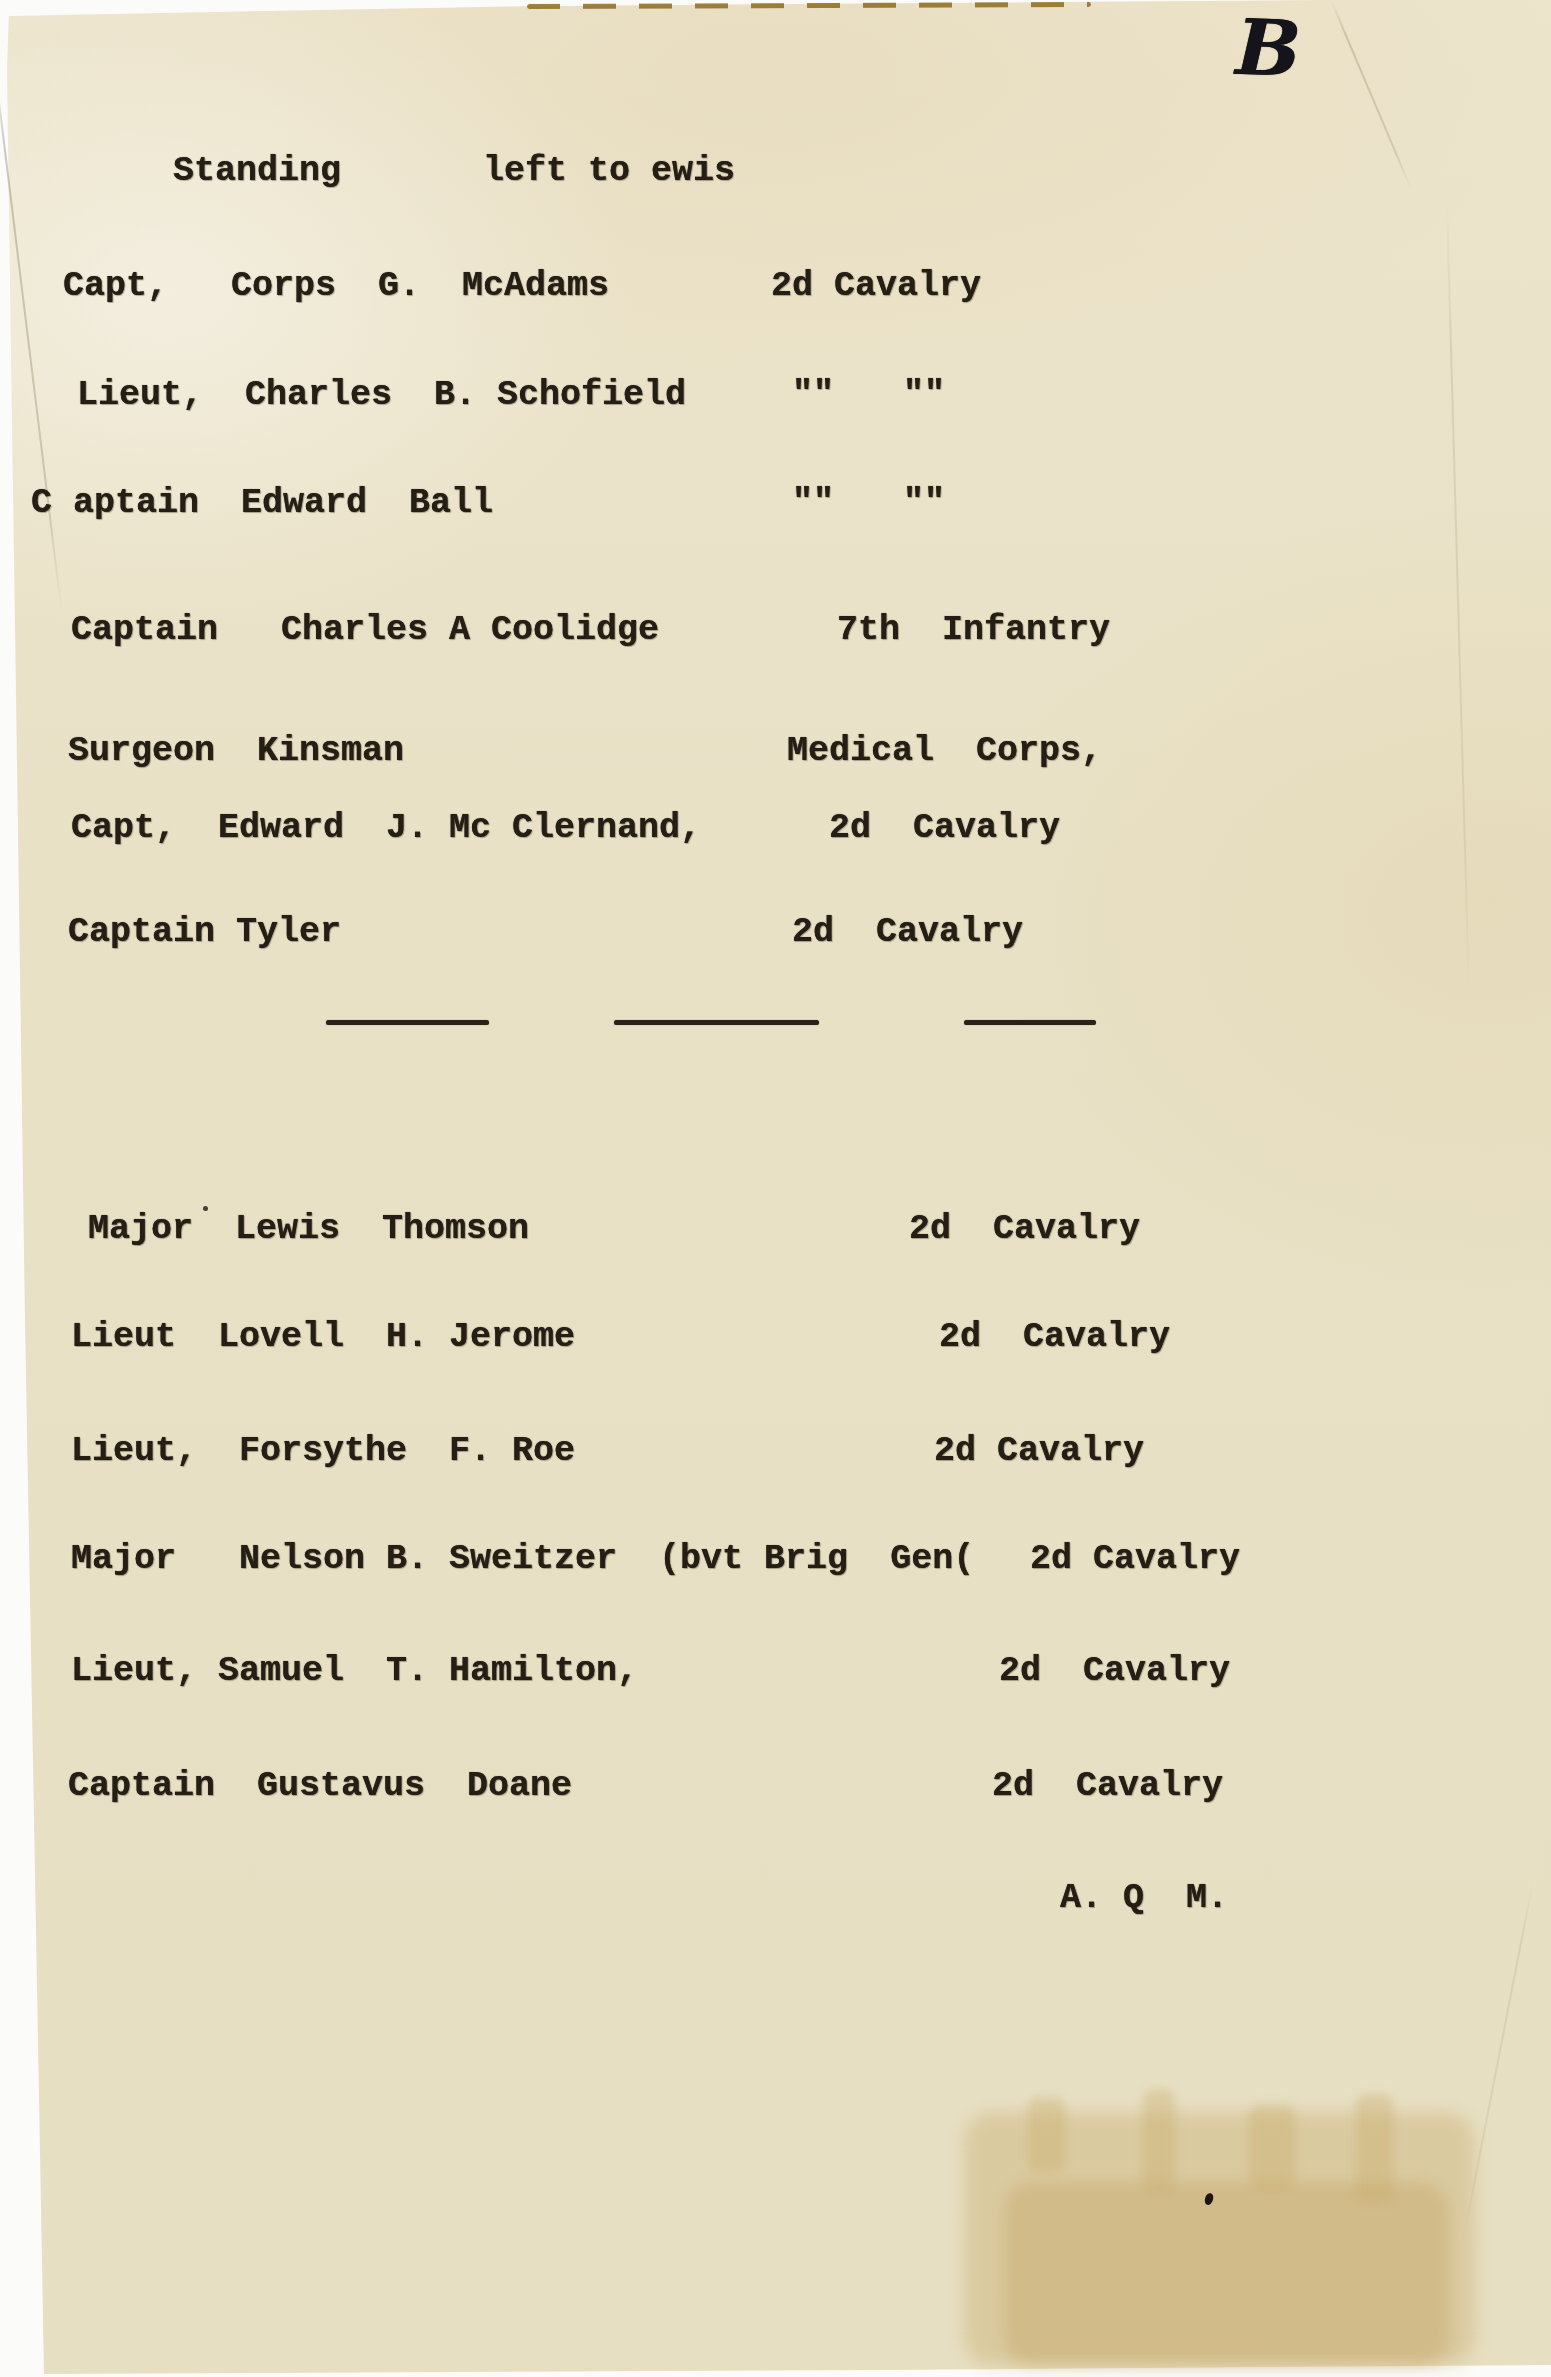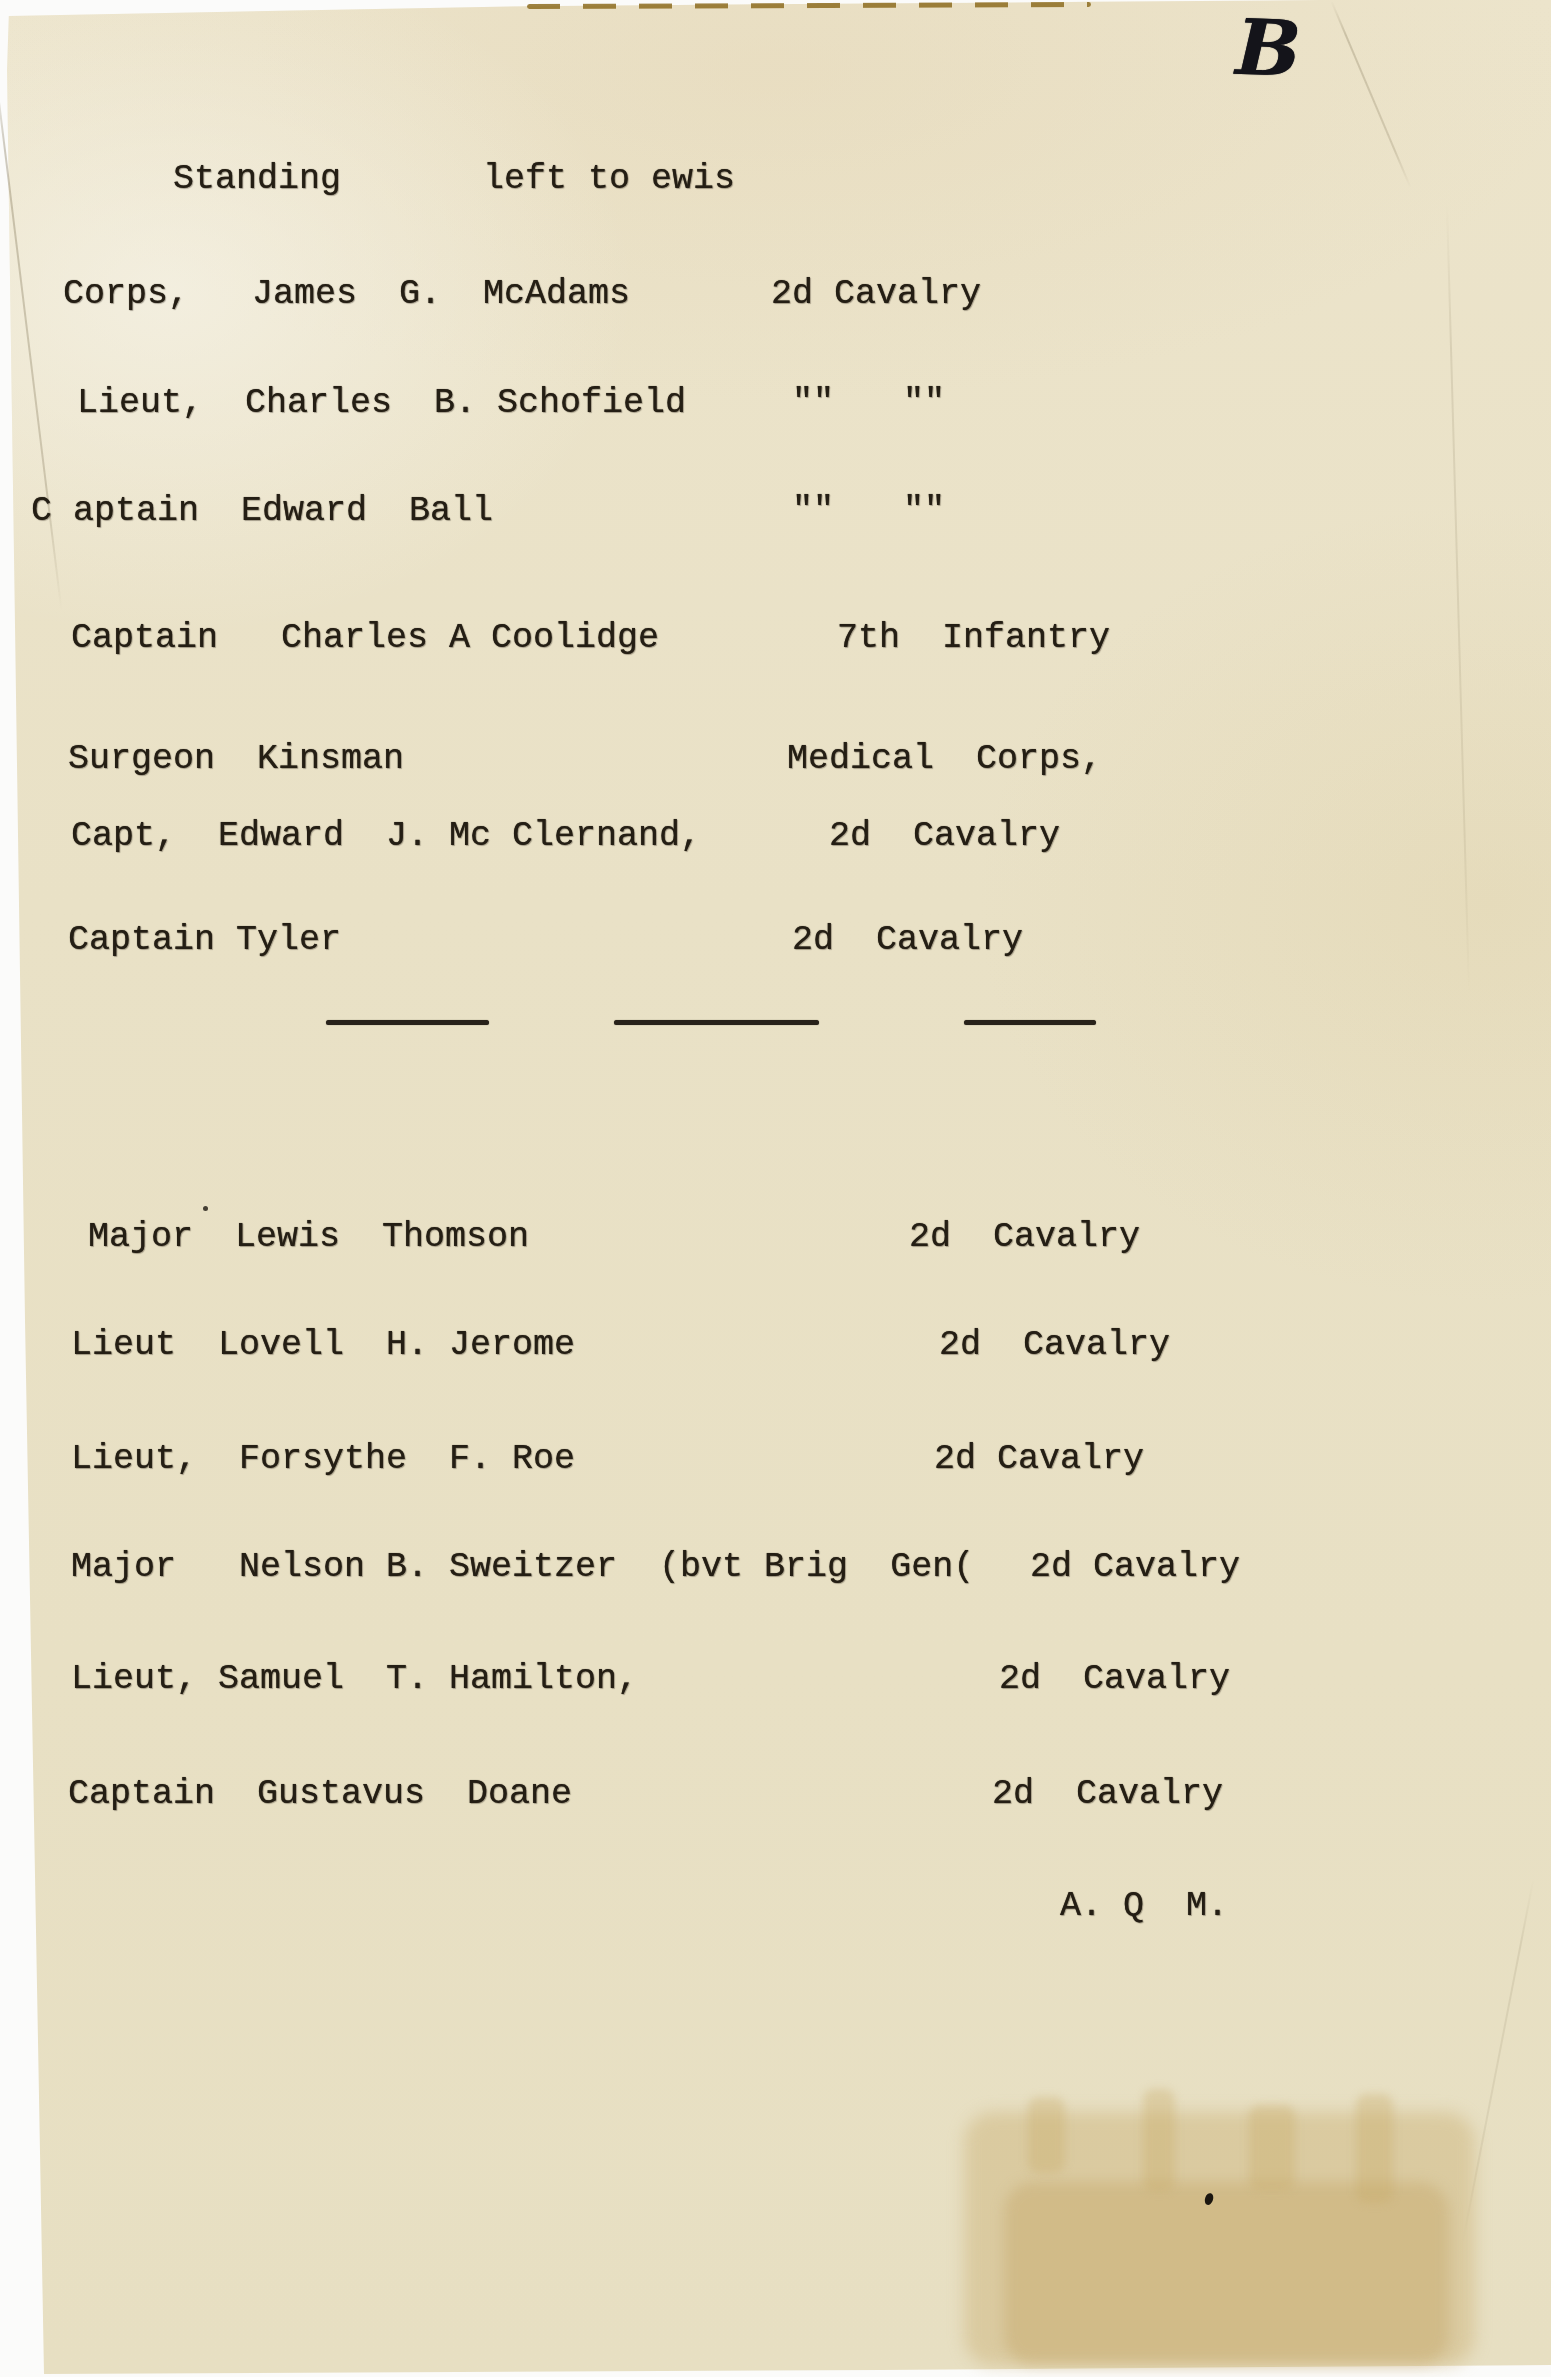--- a/index.html
+++ b/index.html
@@ -33,21 +33,21 @@
   .s1{left:1028px;top:2097px;width:37px;height:76px;}
   .s2{left:1143px;top:2089px;width:32px;height:102px;}
   .s3{left:1249px;top:2105px;width:46px;height:85px;}
   .s4{left:1356px;top:2094px;width:37px;height:109px;}
   
   .ink-dot{position:absolute;background:#1b160f;border-radius:50%;}
   .dot-br{left:1205px;top:2193px;width:8px;height:12.3px;transform:rotate(18deg);}
   .dot-mid{left:203px;top:1206px;width:5.3px;height:5.3px;opacity:.8;}
   
   .row{position:absolute;left:0;width:1552px;height:46px;}
-  .txt{position:absolute;top:12px;white-space:pre;font-size:35px;line-height:39px;font-weight:400;
+  .txt{position:absolute;top:4px;white-space:pre;font-size:35px;line-height:39px;font-weight:700;
        color:#241e14;letter-spacing:0;
        text-shadow:0 0 0.9px rgba(35,28,18,.85),0.9px 0.9px 0.9px rgba(35,28,18,.30);}
   
   .dash{position:absolute;top:0;height:5.3px;background:#28221a;border-radius:2.6px;
         box-shadow:0 0 0.9px rgba(40,34,26,.8);}
   
   .hand-b{position:absolute;left:1236px;top:8.8px;font-family:"DejaVu Serif","Liberation Serif",serif;
         font-style:italic;font-weight:700;font-size:77px;line-height:79px;color:#14141a;
         transform:rotate(2deg);text-shadow:0 0 0.9px #14141a;}
 </style>
@@ -64,21 +64,21 @@
   <div class="crease crease-br"></div>
 
   <div class="hand-b">B</div>
 
   <div class="row" style="top:148px">
     <span class="txt" style="left:173px">Standing</span>
     <span class="txt" style="left:483px">left to ewis</span>
   </div>
 
   <div class="row" style="top:263px">
-    <span class="txt" style="left:63px">Corps,   James  G.  McAdams</span>
+    <span class="txt" style="left:63px">Capt,   Corps  G.  McAdams</span>
     <span class="txt" style="left:771px">2d Cavalry</span>
   </div>
 
   <div class="row" style="top:372px">
     <span class="txt" style="left:77px">Lieut,  Charles  B. Schofield</span>
     <span class="txt" style="left:792px">""</span>
     <span class="txt" style="left:903px">""</span>
   </div>
 
   <div class="row" style="top:480px">

